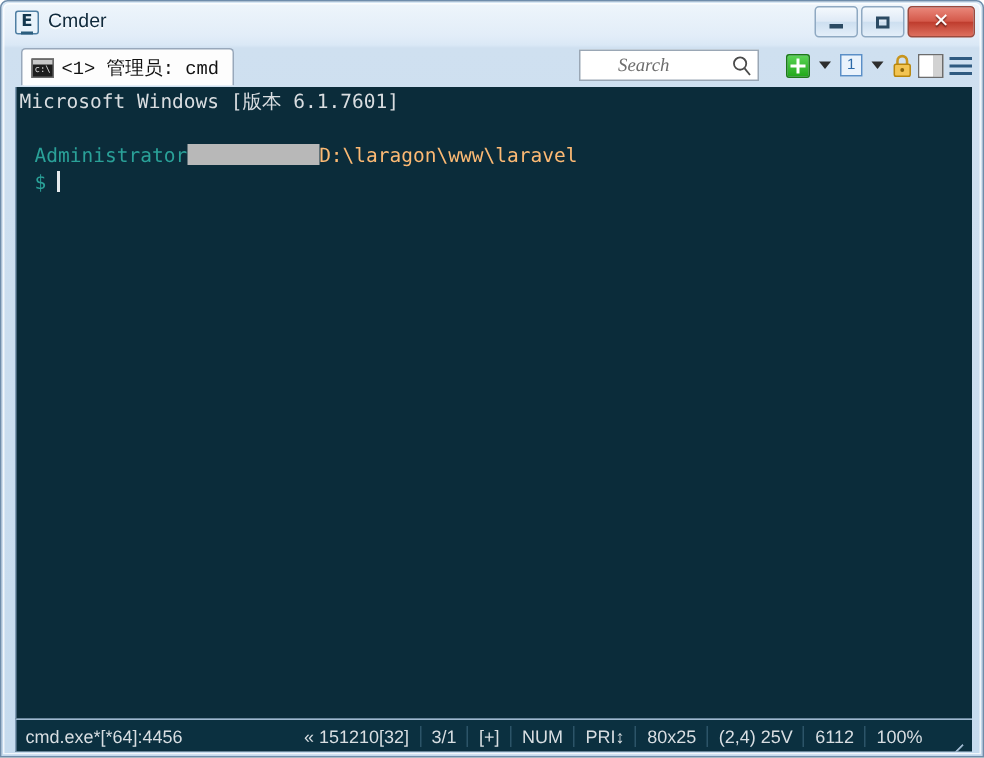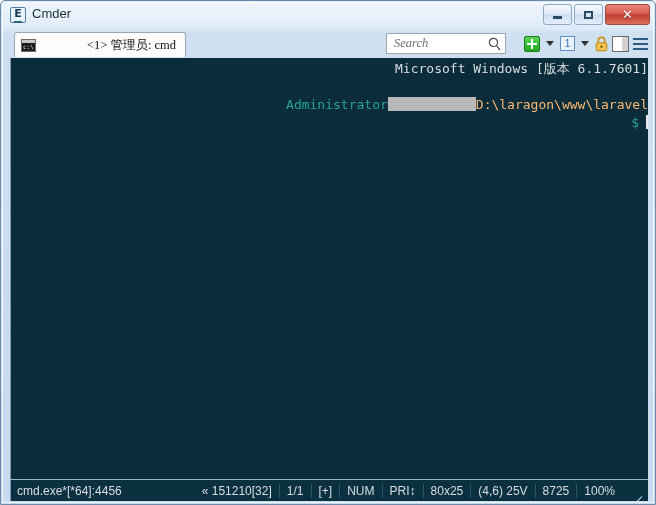--- a/index.html
+++ b/index.html
@@ -178,44 +178,43 @@
   .tab-icon::after {
     content: "c:\\";
     position: absolute;
     left: 1px; top: 3px;
     font-family: "DejaVu Sans Mono", monospace;
     font-size: 6px;
     color: #dcdcdc;
     line-height: 8px;
   }
   .tab-label {
-    font-family: Liberation Serif, serif;
+    font-family: Liberation Mono, monospace;
     font-size: 12.5px;
     color: #111111;
-    margin-left: 46px;
   }
 
   
   .searchbox {
     position: absolute;
     right: 148px;
     top: 4px;
     width: 120px;
     height: 21px;
     background: #ffffff;
     border: 1px solid #9aa7b5;
     box-sizing: border-box;
     display: flex;
     align-items: center;
   }
   .search-input {
     border: 0;
     outline: 0;
     background: transparent;
-    margin-left: 5px;
+    margin-left: 23px;
     width: 88px;
     font-family: "Liberation Serif", serif;
     font-style: italic;
     font-size: 12.5px;
     color: #0c4a6e;
   }
   .search-input::placeholder { color: #6d6d6d; opacity: 1; }
   .search-icon {
     position: absolute;
     right: 4px;
@@ -314,21 +313,20 @@
     border-left: 1px solid #7e9ab4;
     overflow: hidden;
     font-family: "DejaVu Sans Mono", monospace;
     font-size: 13px;
     line-height: 18px;
     padding: 2px 0 0 2px;
   }
   .tline {
     white-space: pre;
     height: 18px;
-    text-align: right;
   }
   .c-white  { color: #d9dde0; }
   .c-cyan   { color: #2aa198; margin-left: 10px; }
   .c-green  { color: #fdba74; }
   .redact {
     display: inline-block;
     width: 88px;
     height: 14px;
     background: #b8b8b8;
     vertical-align: -2px;
@@ -481,27 +479,27 @@
       <div class="tline c-white">Microsoft Windows [版本 6.1.7601]</div>
       <div class="tline">&nbsp;</div>
       <div class="tline"><span class="c-cyan">Administrator</span><span class="redact"></span><span class="c-green">D:\laragon\www\laravel</span></div>
       <div class="tline"><span class="c-cyan">$</span><span class="cursor"></span></div>
     </div>
 
     <div class="statusbar">
       <span class="st-left">cmd.exe*[*64]:4456</span>
       <span class="st-right">
         <span class="st-cell first">« 151210[32]</span>
-        <span class="st-cell">1/1</span>
+        <span class="st-cell">3/1</span>
         <span class="st-cell">[+]</span>
         <span class="st-cell">NUM</span>
         <span class="st-cell">PRI↕</span>
         <span class="st-cell">80x25</span>
-        <span class="st-cell">(4,6) 25V</span>
-        <span class="st-cell">8725</span>
+        <span class="st-cell">(2,4) 25V</span>
+        <span class="st-cell">6112</span>
         <span class="st-cell">100%</span>
         <span class="grip">
           <i style="width:13px; top:12px;"></i>
           <i style="width:9px;  top:12px; right:0; transform:rotate(-45deg) translateY(0);"></i>
         </span>
       </span>
     </div>
 
   </div>
 </div>

